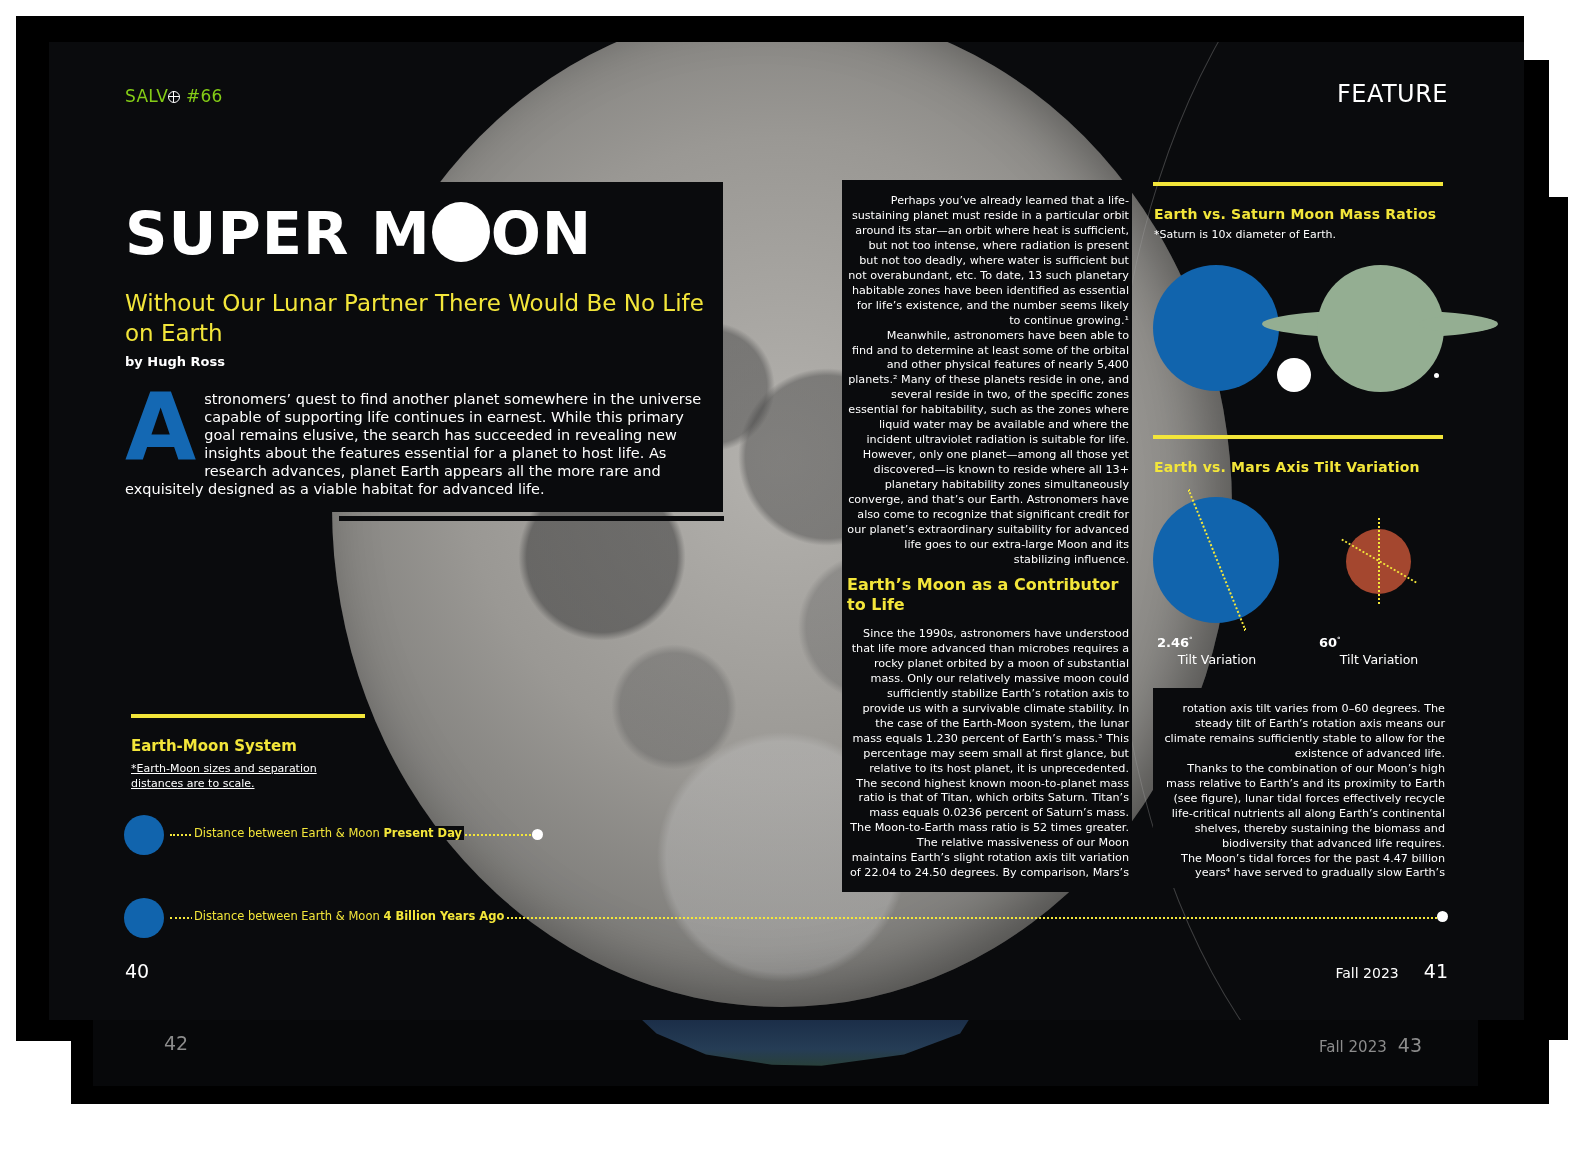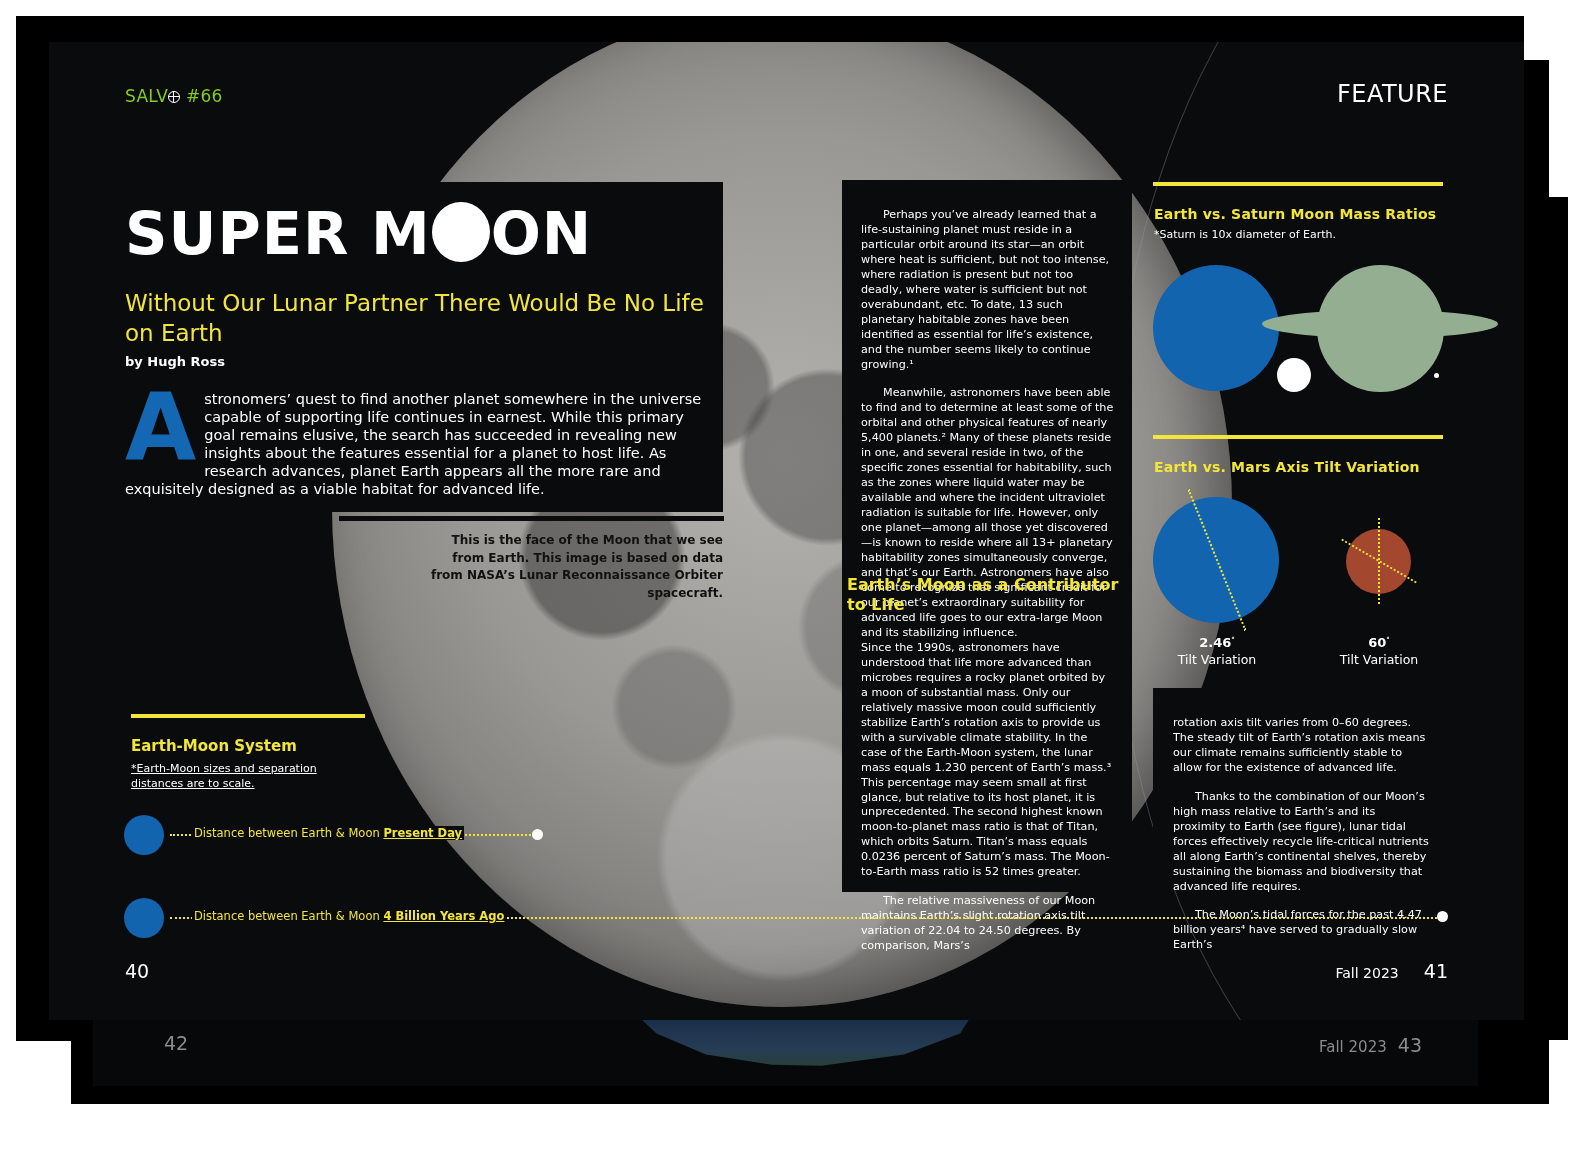--- a/index.html
+++ b/index.html
@@ -70,45 +70,45 @@
 
   .caption-rule { left: 290px; top: 474px; width: 385px; height: 5px; background: #0a0b0d; }
   .caption {
     left: 370px; top: 490px; width: 304px; text-align: right; color: #111; font-size: 12px;
     font-weight: bold; line-height: 17.5px;
   }
 
   
   .mid-col { left: 793px; top: 138px; width: 290px; height: 712px; background: #0a0b0d; }
   .body-text { color: #fff; font-size: 11.2px; line-height: 14.95px; text-align: left; }
-  .body-text p { margin: 14px; text-indent: 22px; }
+  .body-text p { margin: 0; text-indent: 22px; text-align: right; }
   .body-text p.noindent { text-indent: 0; }
   .mid-col .t1 { left: 5px; top: 14px; width: 282px; }
   .section-head { left: 5px; top: 395px; width: 282px; color: #f3e63a; font-weight: bold; font-size: 16px; line-height: 20px; }
   .mid-col .t2 { left: 5px; top: 447px; width: 282px; }
   .y-rule { height: 4px; background: #f3e63a; }
   .fig-title { color: #f3e63a; font-weight: bold; font-size: 14px; letter-spacing: .2px; white-space: nowrap; }
   .fig-note { color: #fff; font-size: 11px; }
   .circle { border-radius: 50%; }
   .saturn-ring { background: #94ae92; border-radius: 50%; }
-  .tilt-val { color: #fff; font-weight: bold; font-size: 13px; text-align: center; width: 120px; }
+  .tilt-val { color: #fff; font-weight: bold; font-size: 13px; width: 120px; }
   .tilt-val sup { font-size: 7px; }
   .tilt-lbl { color: #fff; font-size: 12.5px; text-align: center; width: 120px; }
   .axis { border-left: 2px dotted #f3e63a; width: 0; }
   .right-text-bg { left: 1104px; top: 646px; width: 296px; height: 200px; background: #0a0b0d; }
   .right-text { left: 1110px; top: 660px; width: 286px; }
 
   
   .em-fig-rule { left: 82px; top: 672px; width: 234px; height: 4px; background: #f3e63a; }
   .em-title { left: 82px; top: 695px; color: #f3e63a; font-weight: bold; font-size: 15px; }
   .em-note { left: 82px; top: 719px; color: #fff; font-size: 11px; line-height: 15px; width: 230px; text-decoration: underline; }
   .earth-dot { width: 40px; height: 40px; background: #1164ad; border-radius: 50%; }
   .dist-line { border-top: 2px dotted #f3e63a; height: 0; }
   .dist-label { color: #f3e63a; font-size: 11.5px; background: transparent; white-space: nowrap; }
-  .dist-label b { font-weight: bold; text-decoration: underline; }
+  .dist-label b { font-weight: bold; }
   .moon-dot { width: 11px; height: 11px; background: #fff; border-radius: 50%; }
 
   .page-num { color: #fff; font-size: 19px; }
   .footer-txt { color: #fff; font-size: 14px; }
 </style>
 </head>
 <body>
 
 <div class="abs frame-top"></div>
 <div class="abs frame-back"></div>
@@ -140,21 +140,20 @@
       <span>SUPER M</span><span class="o-disc"></span><span>ON</span>
     </div>
     <div class="abs subtitle">Without Our Lunar Partner There Would Be No Life on Earth</div>
     <div class="abs byline">by Hugh Ross</div>
     <div class="abs intro">
       <span class="dropcap">A</span><span>stronomers’ quest to find another planet somewhere in the universe capable of supporting life continues in earnest. While this primary goal remains elusive, the search has succeeded in revealing new insights about the features essential for a planet to host life. As research advances, planet Earth appears all the more rare and exquisitely designed as a viable habitat for advanced life.</span>
     </div>
   </div>
 
   <div class="abs caption-rule"></div>
-  <div class="abs caption">This is the face of the Moon that we see from Earth. This image is based on data from NASA’s Lunar Reconnaissance Orbiter spacecraft.</div>
 
   <div class="abs mid-col">
     <div class="abs body-text t1">
       <p>Perhaps you’ve already learned that a life-sustaining planet must reside in a particular orbit around its star—an orbit where heat is sufficient, but not too intense, where radiation is present but not too deadly, where water is sufficient but not overabundant, etc. To date, 13 such planetary habitable zones have been identified as essential for life’s existence, and the number seems likely to continue growing.¹</p>
       <p>Meanwhile, astronomers have been able to find and to determine at least some of the orbital and other physical features of nearly 5,400 planets.² Many of these planets reside in one, and several reside in two, of the specific zones essential for habitability, such as the zones where liquid water may be available and where the incident ultraviolet radiation is suitable for life. However, only one planet—among all those yet discovered—is known to reside where all 13+ planetary habitability zones simultaneously converge, and that’s our Earth. Astronomers have also come to recognize that significant credit for our planet’s extraordinary suitability for advanced life goes to our extra-large Moon and its stabilizing influence.</p>
     </div>
     <div class="abs section-head">Earth’s Moon as a Contributor to Life</div>
     <div class="abs body-text t2">
       <p class="noindent">Since the 1990s, astronomers have understood that life more advanced than microbes requires a rocky planet orbited by a moon of substantial mass. Only our relatively massive moon could sufficiently stabilize Earth’s rotation axis to provide us with a survivable climate stability. In the case of the Earth-Moon system, the lunar mass equals 1.230 percent of Earth’s mass.³ This percentage may seem small at first glance, but relative to its host planet, it is unprecedented. The second highest known moon-to-planet mass ratio is that of Titan, which orbits Saturn. Titan’s mass equals 0.0236 percent of Saturn’s mass. The Moon-to-Earth mass ratio is 52 times greater.</p>
       <p>The relative massiveness of our Moon maintains Earth’s slight rotation axis tilt variation of 22.04 to 24.50 degrees. By comparison, Mars’s</p>

